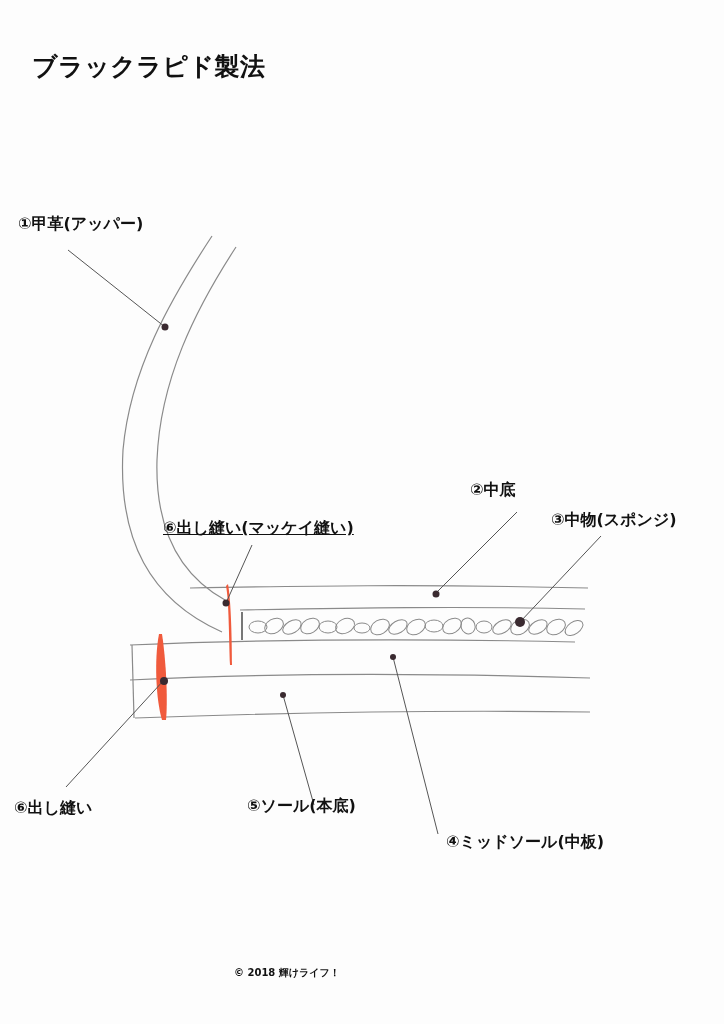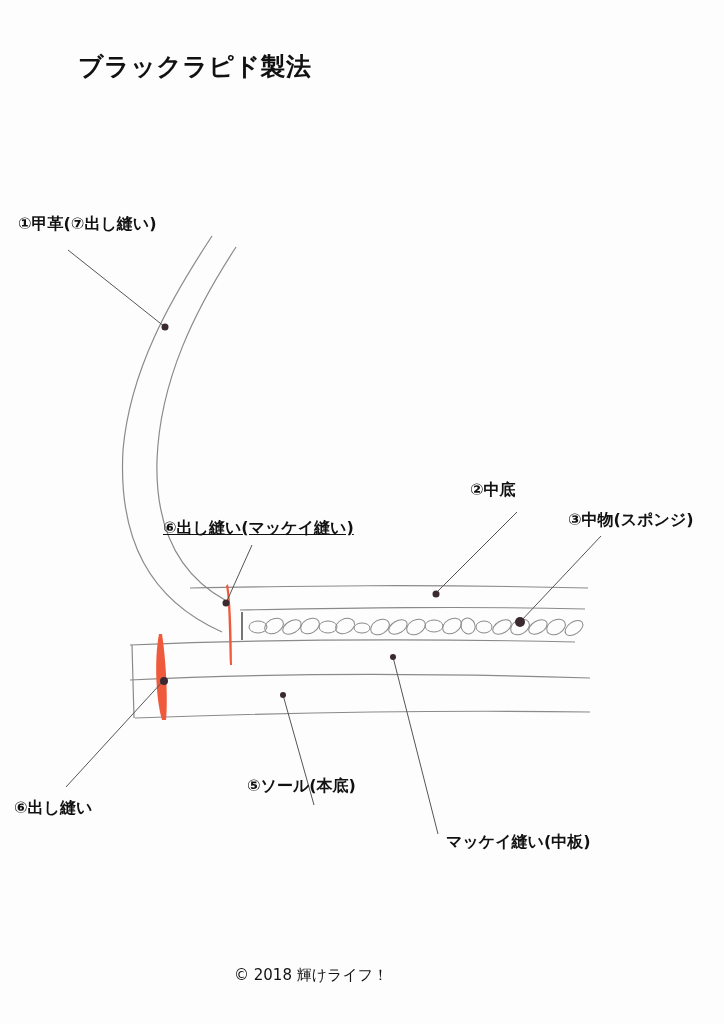--- a/index.html
+++ b/index.html
@@ -1,20 +1,20 @@
 <!DOCTYPE html>
 <html><head>
 <meta charset="utf-8">
 <style>
   html, body { margin:0; padding:0; background:#fdfdfd; }
   body { width:724px; height:1024px; position:relative; overflow:hidden;
          font-family:"DejaVu Sans", "Liberation Sans", sans-serif; color:#111; }
-  .title { position:absolute; left:32px; top:50px; font-size:25px; font-weight:bold; letter-spacing:0.5px;margin-left:46px; }
+  .title { position:absolute; left:32px; top:50px; font-size:25px; font-weight:bold; letter-spacing:0.5px; }
   .label { position:absolute; font-size:16px; font-weight:bold; white-space:nowrap; }
-  .copy { position:absolute; left:234px; top:966px; font-size:15px; font-weight:normal; }
+  .copy { position:absolute; left:234px; top:966px; font-size:10px; font-weight:bold; }
   svg { position:absolute; left:0; top:0; }
 </style>
 </head>
 <body>
 
 <div class="title">ブラックラピド製法</div>
 
 <svg width="724" height="1024" viewBox="0 0 724 1024">
   <g fill="none" stroke="#8a8a8a" stroke-width="1.2">
 
@@ -75,21 +75,21 @@
     <circle cx="165" cy="327" r="3.5"></circle>
     <circle cx="436" cy="594" r="3.5"></circle>
     <circle cx="520" cy="622" r="5"></circle>
     <circle cx="226" cy="603" r="3.5"></circle>
     <circle cx="164" cy="681" r="4"></circle>
     <circle cx="283" cy="695" r="3"></circle>
     <circle cx="393" cy="657" r="3"></circle>
   </g>
 </svg>
 
-<div class="label" style="left:18px; top:214px;">①甲革(⑦出し縫い)</div>
+<div class="label" style="left:18px; top:214px;">①甲革(アッパー)</div>
 <div class="label" style="left:470px; top:480px;">②中底</div>
-<div class="label" style="left:568px; top:510px;">③中物(スポンジ)</div>
+<div class="label" style="left:551px; top:510px;">③中物(スポンジ)</div>
 <div class="label" style="left:163px; top:518px;text-decoration:underline;">⑥出し縫い(マッケイ縫い)</div>
 <div class="label" style="left:14px; top:798px;">⑥出し縫い</div>
-<div class="label" style="left:247px; top:776px;">⑤ソール(本底)</div>
-<div class="label" style="left:446px; top:832px;">マッケイ縫い(中板)</div>
+<div class="label" style="left:247px; top:796px;">⑤ソール(本底)</div>
+<div class="label" style="left:446px; top:832px;">④ミッドソール(中板)</div>
 
 <div class="copy">© 2018 輝けライフ！</div>
 
 </body></html>

